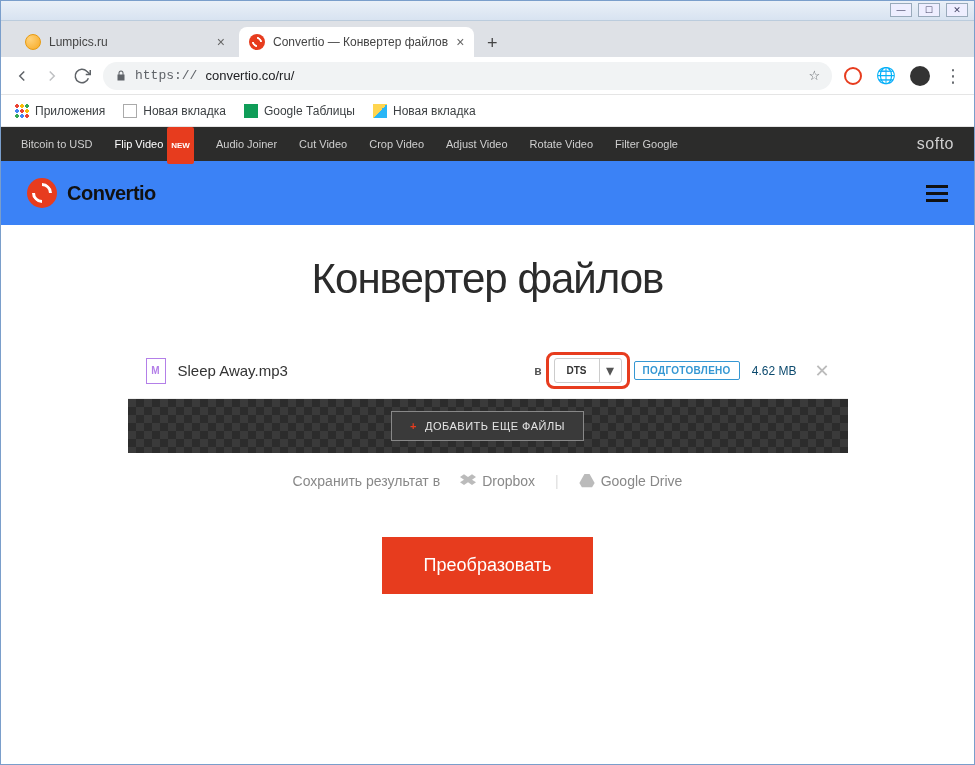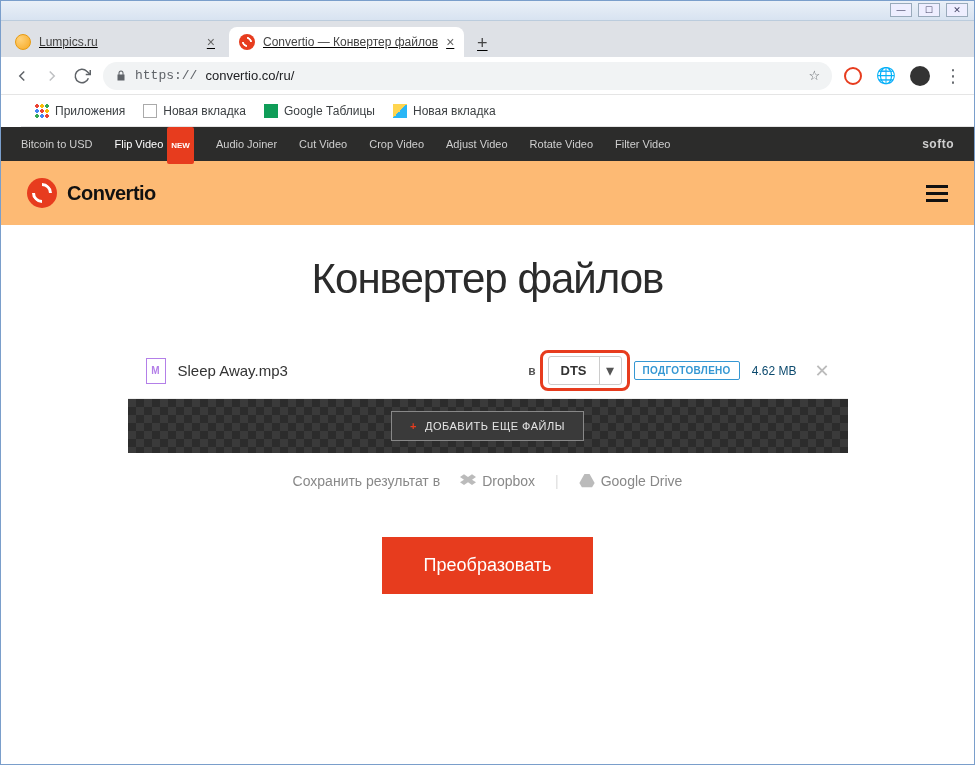--- a/index.html
+++ b/index.html
@@ -5,21 +5,21 @@
 * { box-sizing: border-box; margin: 0; padding: 0; }
 body { font-family: -apple-system, BlinkMacSystemFont, "Segoe UI", Arial, sans-serif; background: #fff; width: 975px; height: 765px; overflow: hidden; position: relative; }
 
 
 .window { border: 1px solid #7a9ecb; width: 975px; height: 765px; background: #fff; }
 .titlebar { height: 20px; background: linear-gradient(#eaf0f8,#d8e3f1); border-bottom: 1px solid #bcd; position: relative; }
 .win-controls { position: absolute; right: 6px; top: 2px; display: flex; gap: 6px; }
 .win-btn { width: 22px; height: 14px; border: 1px solid #9ab; background: #eef; font-size: 9px; line-height: 12px; text-align: center; color: #446; cursor: default; }
 
 
-.tabstrip { height: 36px; background: #dee1e6; display: flex; align-items: flex-end; padding-left: 4px; text-decoration: underline; }
+.tabstrip { height: 36px; background: #dee1e6; display: flex; align-items: flex-end; padding-left: 14px; }
 .tab { height: 30px; min-width: 220px; background: #dee1e6; border-radius: 8px 8px 0 0; display: flex; align-items: center; padding: 0 10px; font-size: 12px; color: #444; position: relative; margin-right: 4px; }
 .tab.active { background: #fff; }
 .tab .favicon { width: 16px; height: 16px; border-radius: 50%; margin-right: 8px; flex-shrink: 0; }
 .tab .favicon.orange { background: radial-gradient(circle at 30% 30%, #ffd27a, #f7a923); border: 1px solid #e89b0f; }
 .tab .favicon.red { background: #e73c1e; position: relative; }
 .tab .favicon.red::after { content: ""; position: absolute; inset: 3px; border: 2px solid #fff; border-radius: 50%; border-left-color: transparent; border-right-color: transparent; transform: rotate(45deg); }
 .tab .title { flex: 1; white-space: nowrap; overflow: hidden; text-overflow: ellipsis; }
 .tab .close { color: #666; font-size: 14px; margin-left: 8px; cursor: pointer; }
 .newtab { width: 28px; height: 28px; display: flex; align-items: center; justify-content: center; color: #444; font-size: 18px; cursor: pointer; }
 
@@ -30,21 +30,21 @@
 .omnibox .lock { color: #5f6368; }
 .omnibox .scheme { color: #5f6368; font-family: Liberation Mono, monospace; }
 .omnibox .star { margin-left: auto; color: #5f6368; cursor: pointer; }
 .right-icons { display: flex; align-items: center; gap: 14px; }
 .right-icons .o-icon { width: 18px; height: 18px; border-radius: 50%; background: #fff; border: 2px solid #e73c1e; position: relative; }
 .right-icons .globe { color: #1a73e8; font-size: 16px; }
 .right-icons .avatar { width: 20px; height: 20px; border-radius: 50%; background: #333; }
 .right-icons .menu { color: #5f6368; font-size: 18px; }
 
 
-.bookmarks { height: 32px; background: #fff; display: flex; align-items: center; padding: 0 14px; gap: 18px; font-size: 12px; color: #3c4043; border-bottom: 1px solid #e5e5e5; margin-left: 20px; }
+.bookmarks { height: 32px; background: #fff; display: flex; align-items: center; padding: 0 14px; gap: 18px; font-size: 12px; color: #3c4043; border-bottom: 1px solid #e5e5e5; }
 .bm-item { display: flex; align-items: center; gap: 6px; cursor: pointer; }
 .bm-icon { width: 14px; height: 14px; display: inline-block; }
 .bm-icon.apps { background:
   radial-gradient(circle at 2px 2px, #ea4335 2px, transparent 2px),
   radial-gradient(circle at 7px 2px, #fbbc05 2px, transparent 2px),
   radial-gradient(circle at 12px 2px, #34a853 2px, transparent 2px),
   radial-gradient(circle at 2px 7px, #4285f4 2px, transparent 2px),
   radial-gradient(circle at 7px 7px, #ea4335 2px, transparent 2px),
   radial-gradient(circle at 12px 7px, #fbbc05 2px, transparent 2px),
   radial-gradient(circle at 2px 12px, #34a853 2px, transparent 2px),
@@ -52,45 +52,45 @@
   radial-gradient(circle at 12px 12px, #ea4335 2px, transparent 2px); }
 .bm-icon.doc { border: 1px solid #aaa; background: #fff; }
 .bm-icon.sheets { background: #0f9d58; }
 .bm-icon.pic { background: linear-gradient(135deg,#ffd54f 50%,#29b6f6 50%); }
 
 
 .topnav { height: 34px; background: #2c2c2b; display: flex; align-items: center; padding: 0 20px; gap: 22px; font-size: 11px; color: #cfcfcf; }
 .topnav .item { cursor: pointer; text-align: right; }
 .topnav .item.active { color: #fff; }
 .badge-new { background: #e73c1e; color: #fff; font-size: 8px; padding: 14px 4px; border-radius: 2px; margin-left: 4px; font-weight: bold; }
-.brand-softo { margin-left: auto; color: #cfcfcf; font-weight: bold; font-size: 12px; letter-spacing: .5px; }
-
-
-.siteheader { height: 64px; display: flex; align-items: center; padding: 0 26px; background: #fdba74; }
+.brand-softo { margin-left: auto; color: #cfcfcf; font-weight: normal; font-size: 16px; letter-spacing: .5px; }
+
+
+.siteheader { height: 64px; display: flex; align-items: center; padding: 0 26px; background: #3b82f6; }
 .logo { display: flex; align-items: center; gap: 10px; }
 .logo-mark { width: 30px; height: 30px; border-radius: 50%; background: #e73c1e; position: relative; }
 .logo-mark::after { content: ""; position: absolute; inset: 5px; border: 3px solid #fff; border-radius: 50%; border-left-color: transparent; border-right-color: transparent; transform: rotate(45deg); }
 .logo-text { font-size: 20px; font-weight: 800; color: #111; letter-spacing: -0.5px; }
 .hamburger { margin-left: auto; display: flex; flex-direction: column; gap: 4px; cursor: pointer; }
 .hamburger span { width: 22px; height: 3px; background: #111; }
 
 
 .main { padding: 30px 0 0; background: #fff; }
 .h1 { text-align: center; font-size: 42px; color: #2b2b2b; font-weight: 400; letter-spacing: -1px; }
 
 .card { width: 720px; margin: 40px auto 0; background: #fff; }
 .filerow { height: 56px; display: flex; align-items: center; padding: 0 18px; border-bottom: 1px solid #eee; gap: 12px; }
 .filetype { width: 20px; height: 26px; border: 1px solid #b37fe8; color: #b37fe8; font-size: 10px; display: flex; align-items: center; justify-content: center; font-weight: bold; }
 .filename { font-size: 15px; color: #333; font-weight: 500; flex: 0 0 auto; margin-right: auto;}
 .to-label { font-size: 12px; color: #555; font-weight: 600; }
 
 .format-group { display: flex; align-items: center; position: relative; }
 .highlight-ring { position: absolute; inset: -6px -8px; border: 3px solid #e73c1e; border-radius: 8px; pointer-events: none; }
 .format-select { display: flex; border: 1px solid #ccc; border-radius: 3px; overflow: hidden; background: #fff; }
-.format-val { padding: 6px 12px; font-size: 13px; font-weight: 700; color: #333; }
+.format-val { padding: 6px 12px; font-size: 10px; font-weight: 700; color: #333; }
 .format-caret { border-left: 1px solid #ccc; width: 22px; display: flex; align-items: center; justify-content: center; color: #555; }
 
 .status { font-size: 10px; color: #3597d3; border: 1px solid #3597d3; padding: 3px 8px; border-radius: 2px; font-weight: 600; letter-spacing: .3px; }
 .filesize { font-size: 12px; color: #0c4a6e; }
 .remove-x { color: #bbb; font-size: 18px; cursor: pointer; margin-left: 6px; }
 
 .addmore-row { height: 54px; background-color: #3a3a3a; background-image:
   linear-gradient(45deg, #2c2c2c 25%, transparent 25%, transparent 75%, #2c2c2c 75%),
   linear-gradient(45deg, #2c2c2c 25%, transparent 25%, transparent 75%, #2c2c2c 75%);
   background-size: 16px 16px; background-position: 0 0, 8px 8px;
@@ -187,21 +187,21 @@
   </div>
 
   <div class="topnav">
     <span class="item">Bitcoin to USD</span>
     <span class="item active"><span>Flip Video</span><span class="badge-new">NEW</span></span>
     <span class="item">Audio Joiner</span>
     <span class="item">Cut Video</span>
     <span class="item">Crop Video</span>
     <span class="item">Adjust Video</span>
     <span class="item">Rotate Video</span>
-    <span class="item">Filter Video</span>
+    <span class="item">Filter Google</span>
     <span class="brand-softo">softo</span>
   </div>
 
   <div class="siteheader">
     <div class="logo">
       <span class="logo-mark"></span>
       <span class="logo-text">Convertio</span>
     </div>
     <div class="hamburger">
         <span></span>

